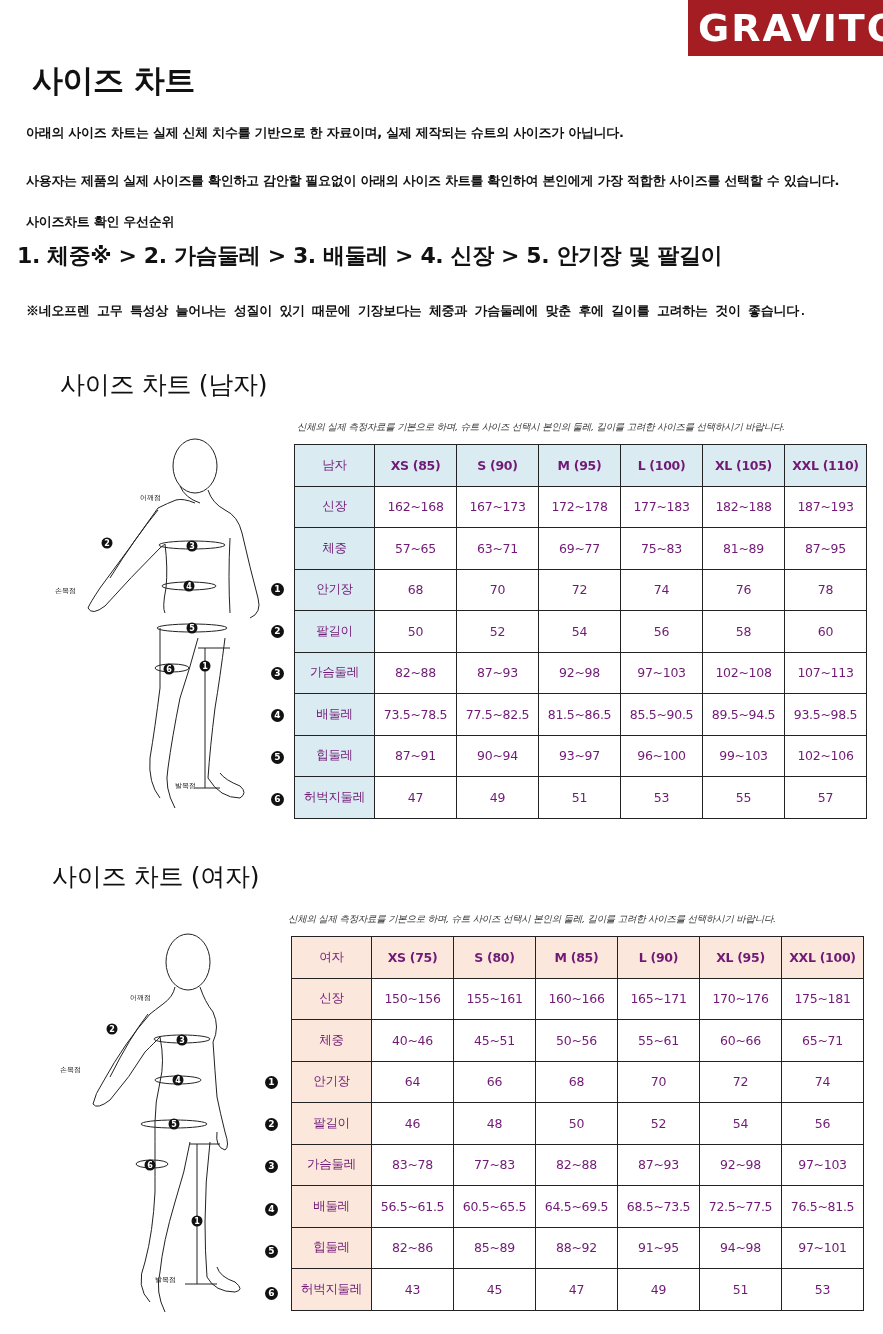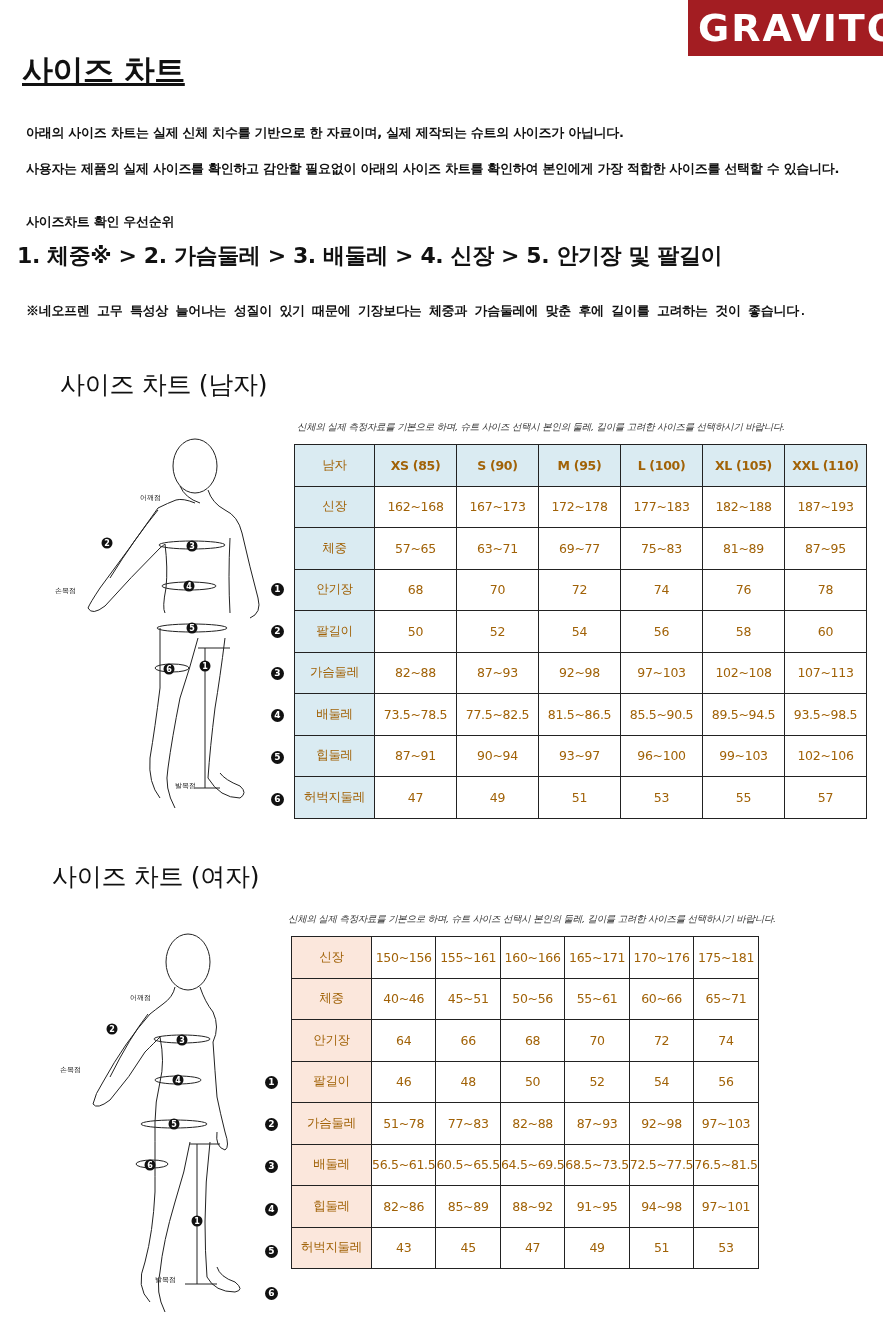--- a/index.html
+++ b/index.html
@@ -7,37 +7,36 @@
       width: 883px; height: 1334px; position: relative; overflow: hidden;
       font-family: "DejaVu Sans", "Liberation Sans", sans-serif; color: #111;
     }
     .logo {
       position: absolute; left: 688px; top: 0; width: 200px; height: 56px;
       background: #a31d22; color: #fff; font-family: "DejaVu Sans", sans-serif;
       font-weight: bold; font-size: 38px; letter-spacing: 2px;
       line-height: 56px; padding-left: 10px; box-sizing: border-box; overflow: hidden; white-space: nowrap;
     }
     .page-title {
-      position: absolute; left: 22px; top: 50px; font-size: 31px; font-weight: bold; margin: 0;
+      position: absolute; left: 22px; top: 50px; font-size: 31px; font-weight: bold; margin: 10px;
       letter-spacing: -0.5px;
-      text-decoration: underline;
     }
     .intro { position: absolute; left: 26px; font-size: 13px; font-weight: bold; letter-spacing: -0.3px; white-space: nowrap; text-align: right; }
     .intro.l1 { top: 124px; }
-    .intro.l2 { top: 160px; }
+    .intro.l2 { top: 172px; }
     .priority-label { position: absolute; left: 26px; top: 213px; font-size: 13px; font-weight: bold; letter-spacing: -0.3px; }
     .priority-list { position: absolute; left: 17px; top: 241px; font-size: 22px; letter-spacing: -0.4px; white-space: nowrap; font-weight: bold; }
     .note { position: absolute; left: 26px; top: 302px; font-size: 13px; font-weight: bold; letter-spacing: -0.3px; white-space: nowrap; font-family: Liberation Mono, monospace; }
 
     .section-title { position: absolute; font-size: 25px; letter-spacing: -0.3px; white-space: nowrap; }
     .section-note { position: absolute; font-size: 9.5px; color: #333; white-space: nowrap; letter-spacing: -0.3px; font-style: italic; }
 
     table.size-table {
       position: absolute; border-collapse: collapse; table-layout: fixed;
-      font-size: 12.5px; color: #a16207;
+      font-size: 12.5px; color: #701a75;
     }
     table.size-table td {
       border: 1.5px solid #222; text-align: center; vertical-align: middle; padding: 0;
       height: 40.5px; white-space: nowrap; letter-spacing: -0.3px;
     }
     table.size-table td.label-col { width: 79px; }
     table.size-table td.val { width: 81px; font-weight: bold; }
     .men td.hl { background: #daebf2; }
     .women td.hl { background: #fbe7dc; }
     .women td { font-weight: normal; }
@@ -242,20 +241,29 @@
       <text x="119" y="195">5</text>
     <circle cx="95" cy="233" r="5.5" fill="#111"></circle>
       <text x="95" y="236">6</text>
     <circle cx="142" cy="289" r="5.5" fill="#111"></circle>
       <text x="142" y="292">1</text>
   </g>
 </svg>
 
 <table class="size-table women" style="left:291px; top:936px;">
   <tbody>
+      <tr>
+    <td class="label-col hl">여자</td>
+    <td class="val hl">XS (75)</td>
+    <td class="val hl">S (80)</td>
+    <td class="val hl">M (85)</td>
+    <td class="val hl">L (90)</td>
+    <td class="val hl">XL (95)</td>
+    <td class="val hl">XXL (100)</td>
+  </tr>
   <tr>
     <td class="label-col hl">신장</td>
     <td>150~156</td>
     <td>155~161</td>
     <td>160~166</td>
     <td>165~171</td>
     <td>170~176</td>
     <td>175~181</td>
   </tr>
   <tr>
@@ -280,21 +288,21 @@
     <td class="label-col hl">팔길이</td>
     <td>46</td>
     <td>48</td>
     <td>50</td>
     <td>52</td>
     <td>54</td>
     <td>56</td>
   </tr>
   <tr>
     <td class="label-col hl">가슴둘레</td>
-    <td>51~78</td>
+    <td>83~78</td>
     <td>77~83</td>
     <td>82~88</td>
     <td>87~93</td>
     <td>92~98</td>
     <td>97~103</td>
   </tr>
   <tr>
     <td class="label-col hl">배둘레</td>
     <td>56.5~61.5</td>
     <td>60.5~65.5</td>

